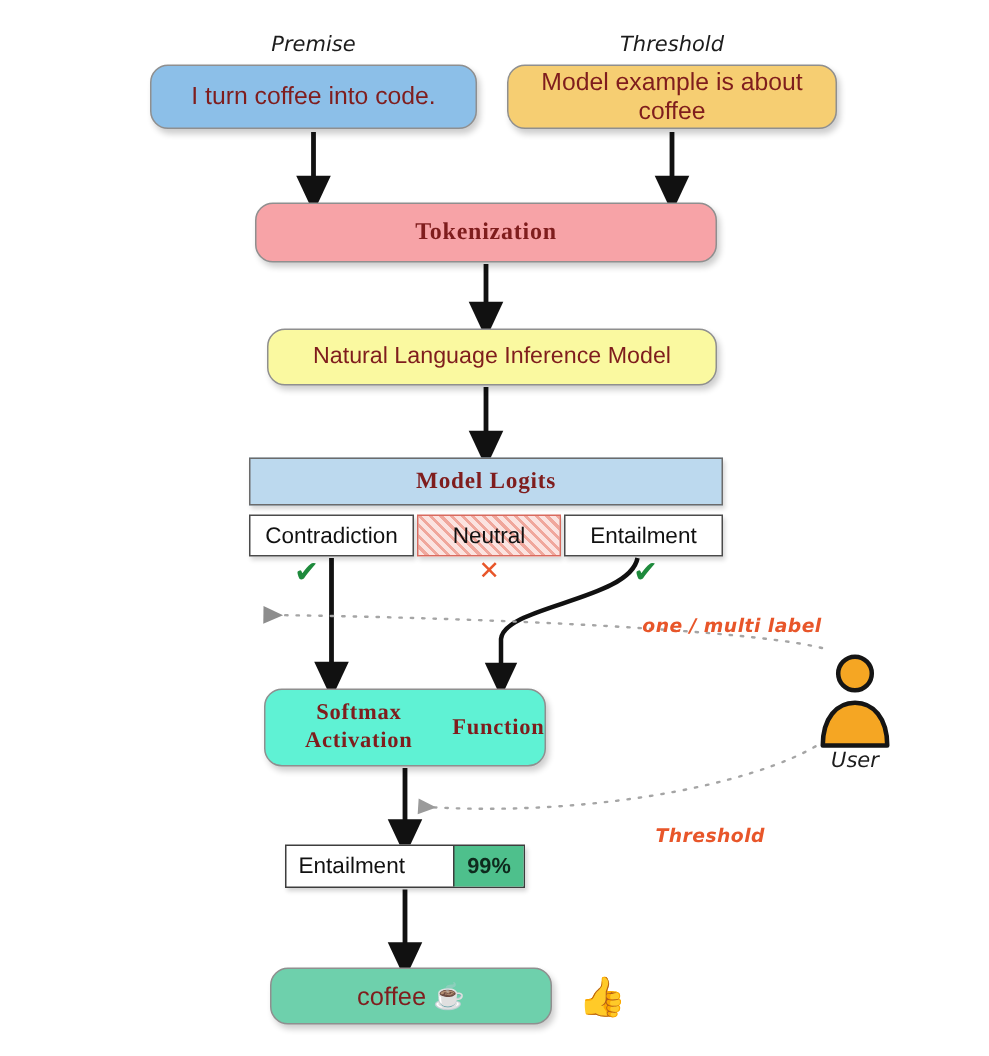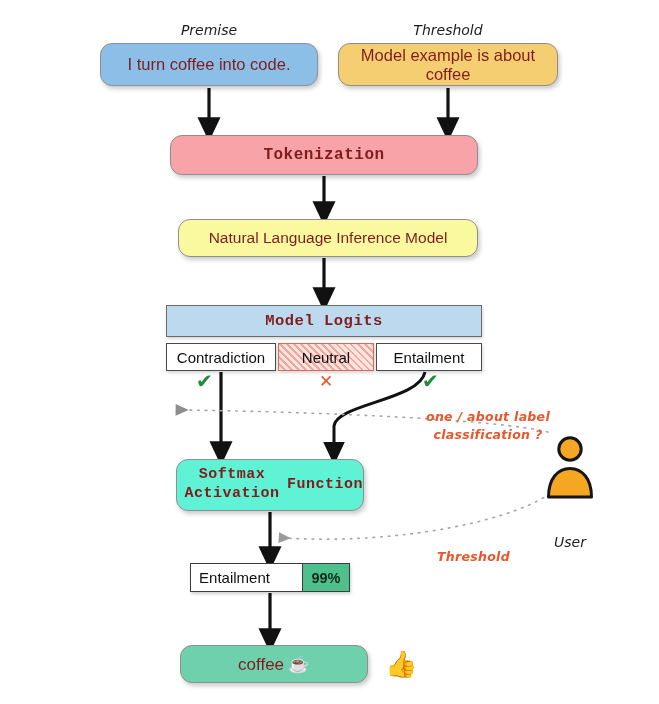--- a/index.html
+++ b/index.html
@@ -39,21 +39,21 @@
   .rounded {
     border-radius: 12px;
     border: 1.4px solid #8f8f8f;
     box-shadow: 2px 3px 4px rgba(0,0,0,0.20);
   }
   .sq {
     border: 1.6px solid #6b6b6b;
     box-shadow: 1px 2px 3px rgba(0,0,0,0.16);
   }
   .sans { font-family: "Liberation Sans", sans-serif; }
-  .mono { font-family: Liberation Mono, monospace; font-weight: 700; letter-spacing: .5px; }
+  .mono { font-family: Liberation Serif, serif; font-weight: 700; letter-spacing: .5px; }
   .hand {
     font-family: "DejaVu Sans", sans-serif;
     font-style: italic;
     color: #e8562a;
     font-weight: 600;
     letter-spacing: .3px;
   }
   .caption {
     position: absolute;
     font-family: "DejaVu Sans", sans-serif;
@@ -171,21 +171,20 @@
     width: 54px; height: 64px;
   }
   #user-label {
     position: absolute;
     left: 533px; top: 499px; width: 74px;
     text-align: center;
     font-family: "DejaVu Sans", sans-serif;
     font-style: italic;
     font-size: 14px;
     color: #1c1c1c;
-    margin-top: 35px;
   }
   
   #ann-classification {
     position: absolute;
     left: 418px; top: 408px;
     width: 140px;
     font-size: 12.5px;
     line-height: 1.45;
     text-align: center;
   }
@@ -268,18 +267,17 @@
   <div class="node rounded sans" id="coffee-box">coffee ☕</div>
   <div id="thumbsup">👍</div>
 
   <svg id="user-figure" viewBox="0 0 54 64" xmlns="http://www.w3.org/2000/svg">
     <circle cx="27" cy="13" r="11.2" fill="#F5A623" stroke="#151515" stroke-width="3"></circle>
     <path d="M5.5,61 C5.5,42.5 15,32.5 27,32.5 C39,32.5 48.5,42.5 48.5,61 Z" fill="#F5A623" stroke="#151515" stroke-width="3" stroke-linejoin="round"></path>
   </svg>
   <div id="user-label">User</div>
 
   <div class="hand" id="ann-classification">
-    <div>one / about label</div>
-    <div>classification ?</div>
+    <div>one / multi label</div>
   </div>
   <div class="hand" id="ann-threshold">Threshold</div>
 
 </div>
 
 </body></html>

